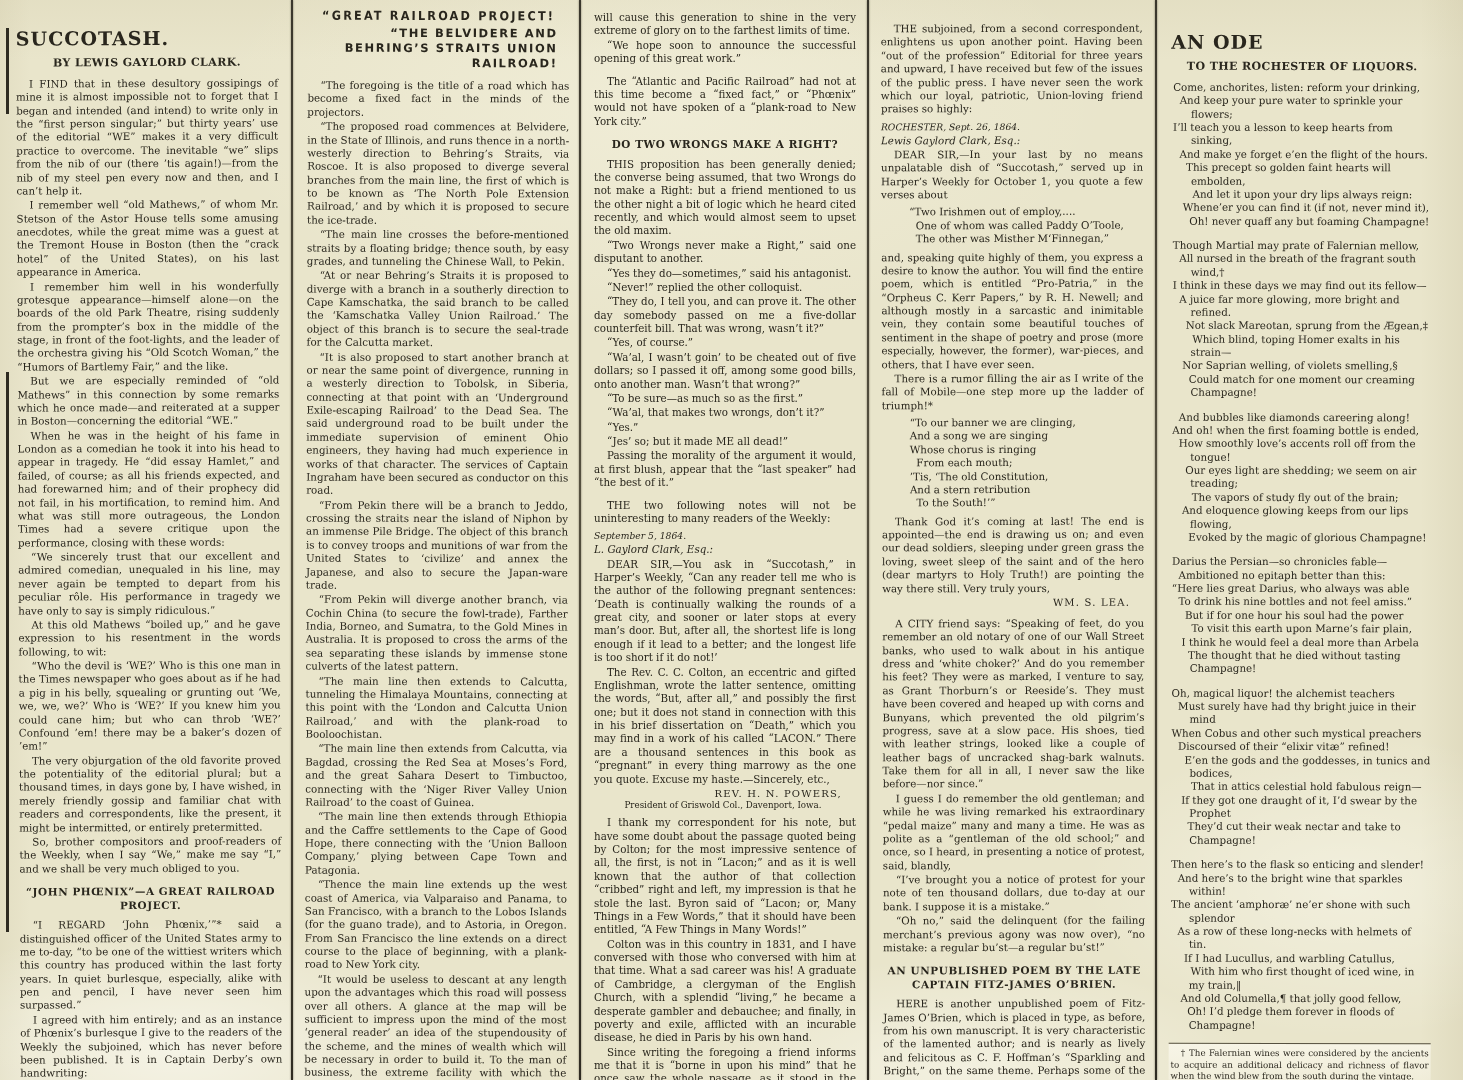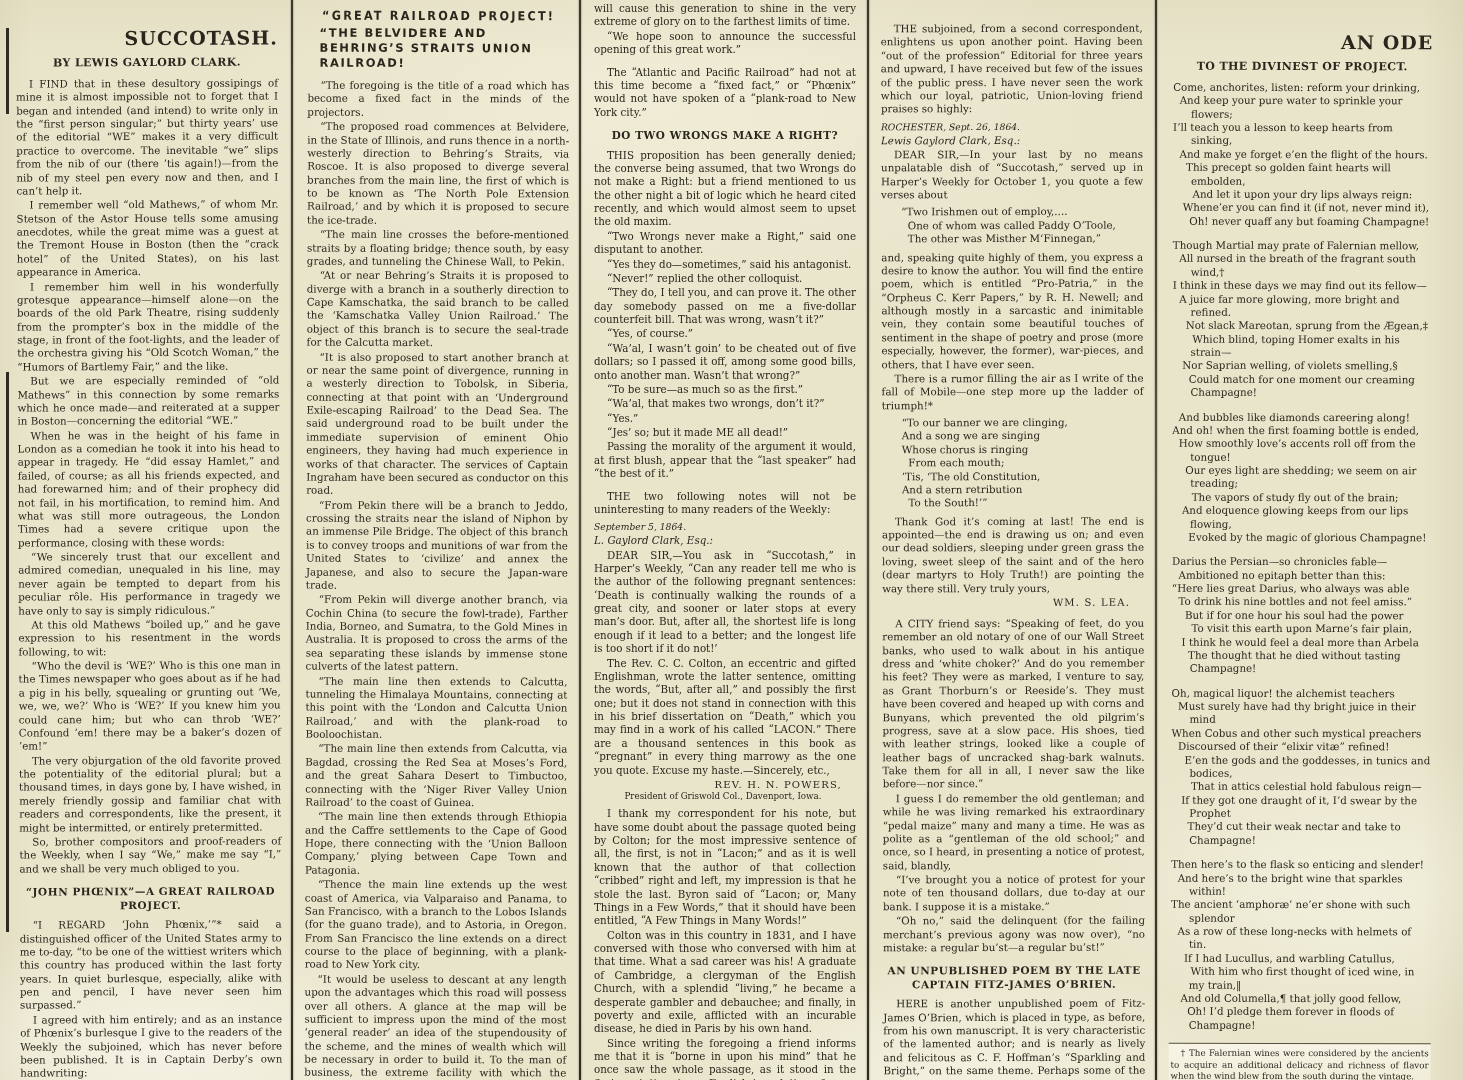--- a/index.html
+++ b/index.html
@@ -19,40 +19,40 @@
     color:#29261d;
   }
   .cols{position:absolute;left:10px;top:0;width:1448px;height:1080px;display:flex;}
   .col{
     position:relative;flex:0 0 276px;box-sizing:border-box;
     padding:4px 6px 0 8px;overflow:hidden;
     font-size:10.3px;line-height:1.30;
   }
   .col-1{padding-top:26px;transform:rotate(-.25deg);}
   .col-2{padding-top:8px; transform:rotate(.18deg);}
-  .col-3{padding-top:2px;}
+  .col-3{padding-top:11px;}
   .col-4{padding-top:22px;transform:rotate(-.15deg);}
   .col-5{padding-top:30px;transform:rotate(.15deg);}
   .divider{flex:0 0 2px;margin:0 5px;background:linear-gradient(180deg,#3a372c 0%,#55503f 45%,#2f2c22 100%);box-shadow:0 0 2px rgba(60,55,40,.7);}
   .edge-mark{position:absolute;width:3px;background:#2e2b21;left:6px;}
   .edge-a{top:28px;height:86px;}
   .edge-b{top:372px;height:560px;}
 
   .blk{margin:0 0 1px 0;}
-  .title{font-size:19px;font-weight:bold;text-align:right;letter-spacing:1px;margin:0 0 5px;}
+  .title{font-size:19px;font-weight:bold;text-align:left;letter-spacing:1px;margin:0 0 5px;}
   .byline{font-size:11px;font-weight:bold;text-align:center;letter-spacing:.4px;margin:0 0 7px;}
   .h2{font-size:12.5px;font-weight:bold;text-align:center;letter-spacing:2.2px;margin:0 0 2px;font-family:"DejaVu Sans","Liberation Sans",sans-serif;font-stretch:condensed;}
-  .h2b{font-size:11.5px;font-weight:bold;text-align:left;letter-spacing:1.6px;margin:0 12px 8px;font-family:"DejaVu Sans","Liberation Sans",sans-serif;}
+  .h2b{font-size:11.5px;font-weight:bold;text-align:right;letter-spacing:1.6px;margin:0 12px 8px;font-family:"DejaVu Sans","Liberation Sans",sans-serif;}
   .heading{font-size:10.4px;font-weight:bold;text-align:center;letter-spacing:.6px;margin:10px 4px 6px;}
   .para{text-align:justify;text-indent:13px;}
   .dateline{text-align:left;font-style:italic;font-size:9.2px;margin:5px 8px 1px 0;}
   .salutation{font-style:italic;margin:0 0 1px;}
   .signature{text-align:right;font-size:10px;letter-spacing:1.2px;margin:1px 14px 0 0;}
   .sigrole{text-align:center;font-size:8.7px;margin:0 4px 5px 0;}
-  .verse{margin:4px 0 5px 20px;}
+  .verse{margin:4px 0 5px 28px;}
   .verse .line{white-space:pre-wrap;padding-left:18px;text-indent:-18px;}
   .ode .verse{margin:0 0 11px 2px;}
   .footnotes{border-top:1px solid #55503f;padding:4px 2px 3px;margin-top:10px;
     background:linear-gradient(180deg,rgba(252,250,240,.7),rgba(248,246,232,.4));}
   .footnotes .line{font-size:8.7px;line-height:1.32;text-align:justify;text-indent:10px;margin:0 0 2px;}
   .gap{height:7px;}
 </style>
 </head>
 <body>
 
@@ -153,21 +153,21 @@
         <div class="blk para">A CITY friend says: “Speaking of feet, do you remember an old notary of one of our Wall Street banks, who used to walk about in his antique dress and ‘white choker?’ And do you remember his feet? They were as marked, I venture to say, as Grant Thorburn’s or Reeside’s. They must have been covered and heaped up with corns and Bunyans, which prevented the old pilgrim’s progress, save at a slow pace. His shoes, tied with leather strings, looked like a couple of leather bags of uncracked shag-bark walnuts. Take them for all in all, I never saw the like before—nor since.”</div>
         <div class="blk para">I guess I do remember the old gentleman; and while he was living remarked his extraordinary “pedal maize” many and many a time. He was as polite as a “gentleman of the old school;” and once, so I heard, in presenting a notice of protest, said, blandly,</div>
         <div class="blk para">“I’ve brought you a notice of protest for your note of ten thousand dollars, due to-day at our bank. I suppose it is a mistake.”</div>
         <div class="blk para">“Oh no,” said the delinquent (for the failing merchant’s previous agony was now over), “no mistake: a regular bu’st—a regular bu’st!”</div>
         <div class="blk heading">AN UNPUBLISHED POEM BY THE LATE CAPTAIN FITZ-JAMES O’BRIEN.</div>
         <div class="blk para">HERE is another unpublished poem of Fitz-James O’Brien, which is placed in type, as before, from his own manuscript. It is very characteristic of the lamented author; and is nearly as lively and felicitous as C. F. Hoffman’s “Sparkling and Bright,” on the same theme. Perhaps some of the numerous friends of the poet in the Seventh Regiment may have heard the writer execute it, for he “sang a good stave.” It celebrates a wine which, moderately imbibed, “cheers, but not inebriates,” as did Longfellow’s beautiful lines to Longworth’s Sparkling Catawba.</div>
       </div>
     <div class="divider"></div>
     <div class="col col-5 ode">
         <div class="blk title">AN ODE</div>
-        <div class="blk byline">TO THE DIVINEST OF PROJECT.</div>
+        <div class="blk byline">TO THE ROCHESTER OF LIQUORS.</div>
         <div class="blk verse">
           <div class="line">Come, anchorites, listen: reform your drinking,</div>
           <div class="line">  And keep your pure water to sprinkle your flowers;</div>
           <div class="line">I’ll teach you a lesson to keep hearts from sinking,</div>
           <div class="line">  And make ye forget e’en the flight of the hours.</div>
           <div class="line">    This precept so golden faint hearts will embolden,</div>
           <div class="line">      And let it upon your dry lips always reign:</div>
           <div class="line">   Whene’er you can find it (if not, never mind it),</div>
           <div class="line">     Oh! never quaff any but foaming Champagne!</div>
         </div>

